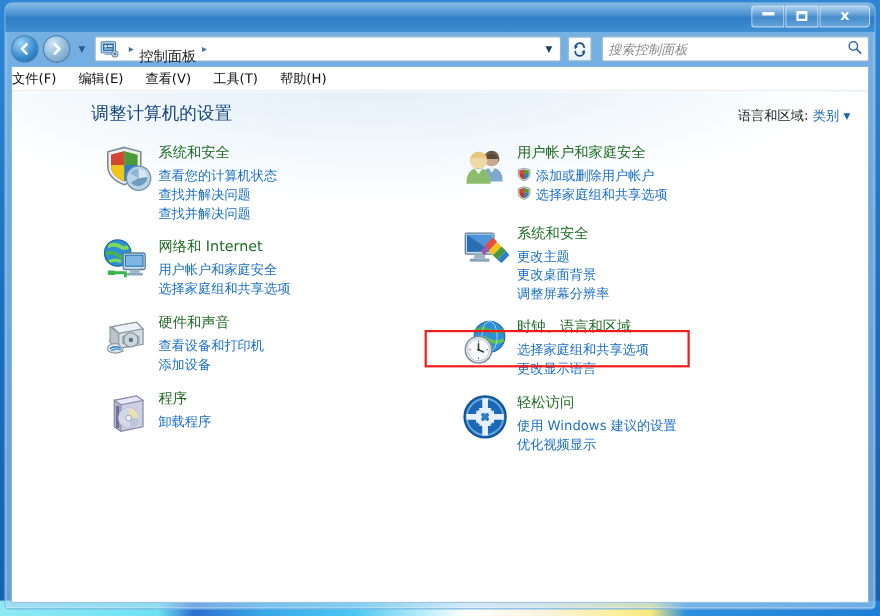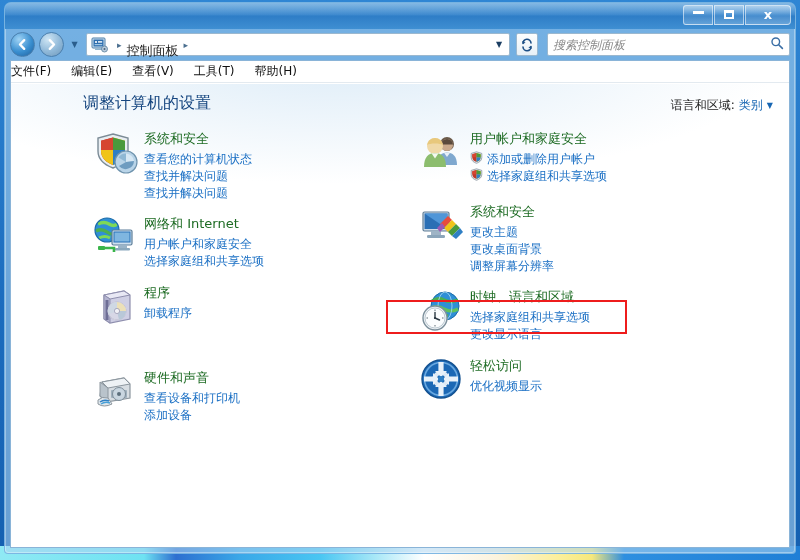--- a/index.html
+++ b/index.html
@@ -335,61 +335,61 @@
               </div>
               <div class="cat-title">网络和 Internet</div>
               <div class="cat-link">
                 <span>用户帐户和家庭安全</span>
               </div>
               <div class="cat-link">
                 <span>选择家庭组和共享选项</span>
               </div>
             </div>
 
+            <div class="category" style="min-height:62px;">
+              <div class="cat-icon">
+                <svg width="48" height="48" viewBox="0 0 48 48">
+                  <path d="M10 14 L32 10 L38 16 L38 30 L14 34 L8 28 Z" fill="#d7dde2" stroke="#8c969e" stroke-width="1.2"></path>
+                  <path d="M10 14 L32 10 L38 16 L16 20 Z" fill="#eef2f5" stroke="#8c969e" stroke-width="1"></path>
+                  <path d="M16 20 L16 34 L8 28 L8 14 Z" fill="#b9c3cb" stroke="#8c969e" stroke-width="1"></path>
+                  <rect x="19" y="22" width="16" height="8" rx="1" fill="#9fb0bd"></rect>
+                  <circle cx="27" cy="26" r="6.5" fill="#c9d6e0" stroke="#7d8d99" stroke-width="1"></circle>
+                  <circle cx="27" cy="26" r="2" fill="#5d6f7c"></circle>
+                  <path d="M6 32 Q10 28 16 30 L20 36 Q12 40 6 36 Z" fill="#dfe6eb" stroke="#8c969e" stroke-width="1"></path>
+                  <path d="M8 34 Q12 31 17 33" fill="none" stroke="#2f7fc4" stroke-width="1.4"></path>
+                  <path d="M9 36 Q13 33 18 35" fill="none" stroke="#46a0d8" stroke-width="1.4"></path>
+                </svg>
+              </div>
+              <div class="cat-title">硬件和声音</div>
+              <div class="cat-link">
+                <span>查看设备和打印机</span>
+              </div>
+              <div class="cat-link">
+                <span>添加设备</span>
+              </div>
+            </div>
+
             <div class="category">
               <div class="cat-icon">
                 <svg width="48" height="48" viewBox="0 0 48 48">
                   <path d="M12 12 L32 8 L38 12 L38 36 L18 40 L12 36 Z" fill="#cfcfe4" stroke="#8f8fae" stroke-width="1.2"></path>
                   <path d="M12 12 L32 8 L38 12 L18 16 Z" fill="#e8e8f4" stroke="#8f8fae" stroke-width="1"></path>
                   <path d="M18 16 L18 40 L12 36 L12 12 Z" fill="#b4b4d0" stroke="#8f8fae" stroke-width="1"></path>
                   <rect x="13.5" y="17" width="3" height="20" fill="#6f6f96"></rect>
                   <circle cx="25" cy="28" r="9" fill="#d7d7e6" stroke="#8f8fae" stroke-width="1"></circle>
                   <circle cx="25" cy="28" r="9" fill="none" stroke="#fff" stroke-width="0.6"></circle>
                   <path d="M25 19 A9 9 0 0 1 34 28 L25 28 Z" fill="#ece0b8"></path>
                   <path d="M25 28 L34 28 A9 9 0 0 1 27 36.8 Z" fill="#b9c8d8"></path>
                   <path d="M25 28 L16.5 31.5 A9 9 0 0 1 25 19 Z" fill="#cfd8e4"></path>
                   <circle cx="25" cy="28" r="2.6" fill="#f2f2f7" stroke="#9a9ab4" stroke-width="0.8"></circle>
                 </svg>
               </div>
               <div class="cat-title">程序</div>
               <div class="cat-link">
                 <span>卸载程序</span>
-              </div>
-            </div>
-
-            <div class="category" style="min-height:62px;">
-              <div class="cat-icon">
-                <svg width="48" height="48" viewBox="0 0 48 48">
-                  <path d="M10 14 L32 10 L38 16 L38 30 L14 34 L8 28 Z" fill="#d7dde2" stroke="#8c969e" stroke-width="1.2"></path>
-                  <path d="M10 14 L32 10 L38 16 L16 20 Z" fill="#eef2f5" stroke="#8c969e" stroke-width="1"></path>
-                  <path d="M16 20 L16 34 L8 28 L8 14 Z" fill="#b9c3cb" stroke="#8c969e" stroke-width="1"></path>
-                  <rect x="19" y="22" width="16" height="8" rx="1" fill="#9fb0bd"></rect>
-                  <circle cx="27" cy="26" r="6.5" fill="#c9d6e0" stroke="#7d8d99" stroke-width="1"></circle>
-                  <circle cx="27" cy="26" r="2" fill="#5d6f7c"></circle>
-                  <path d="M6 32 Q10 28 16 30 L20 36 Q12 40 6 36 Z" fill="#dfe6eb" stroke="#8c969e" stroke-width="1"></path>
-                  <path d="M8 34 Q12 31 17 33" fill="none" stroke="#2f7fc4" stroke-width="1.4"></path>
-                  <path d="M9 36 Q13 33 18 35" fill="none" stroke="#46a0d8" stroke-width="1.4"></path>
-                </svg>
-              </div>
-              <div class="cat-title">硬件和声音</div>
-              <div class="cat-link">
-                <span>查看设备和打印机</span>
-              </div>
-              <div class="cat-link">
-                <span>添加设备</span>
               </div>
             </div>
 
           </div>
 
           <div class="col right">
 
             <div class="category" style="min-height:66px;">
               <div class="cat-icon">
                 <svg width="48" height="48" viewBox="0 0 48 48">
@@ -499,20 +499,23 @@
                   <circle cx="23" cy="23" r="4.2" fill="#1b68b5"></circle>
                   <path d="M20.4 6 L25.6 6 L25.6 15 L29 15 L23 21 L17 15 L20.4 15 Z" fill="#e8f1f9"></path>
                   <path d="M40 20.4 L40 25.6 L31 25.6 L31 29 L25 23 L31 17 L31 20.4 Z" fill="#e8f1f9"></path>
                   <path d="M6 20.4 L6 25.6 L15 25.6 L15 29 L21 23 L15 17 L15 20.4 Z" fill="#e8f1f9"></path>
                   <path d="M20.4 40 L25.6 40 L25.6 31 L29 31 L23 25 L17 31 L20.4 31 Z" fill="#e8f1f9"></path>
                   <circle cx="23" cy="23" r="3" fill="#2f7fc4"></circle>
                 </svg>
               </div>
               <div class="cat-title">轻松访问</div>
               <div class="cat-link">
+                <span>使用 Windows 建议的设置</span>
+              </div>
+              <div class="cat-link">
                 <span>优化视频显示</span>
               </div>
             </div>
 
           </div>
         </div>
       </div>
     </div>
   </div>
 

